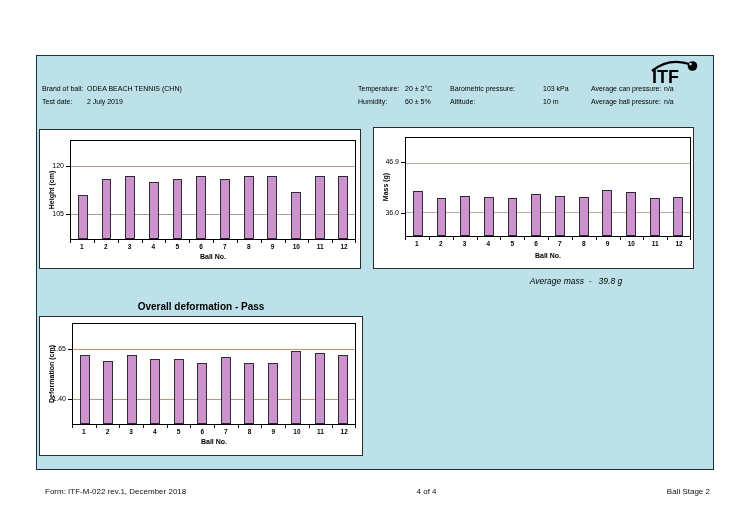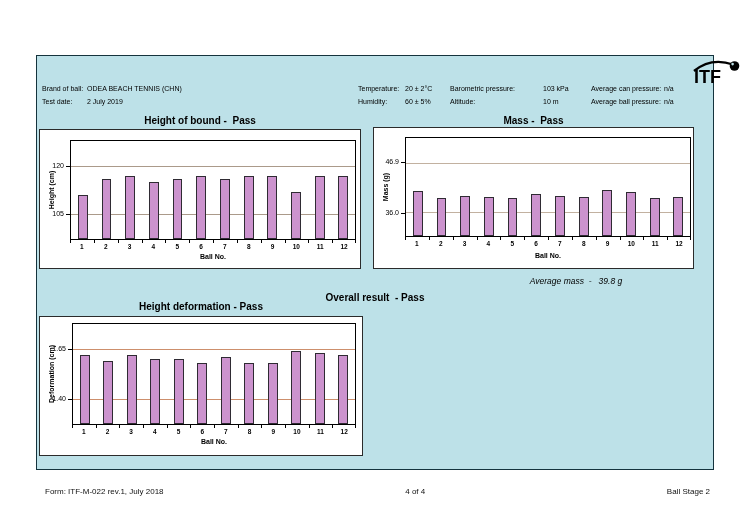--- a/index.html
+++ b/index.html
@@ -8,21 +8,21 @@
     font-family:"Liberation Sans", sans-serif;color:#000;overflow:hidden;
   }
   .panel{
     position:absolute;left:36px;top:55px;width:678px;height:415px;
     background:#bde1e8;border:1.5px solid #15333d;box-sizing:border-box;
   }
   .page-title{
     position:absolute;left:7px;top:7px;font-size:15.5px;font-weight:bold;
     white-space:pre;letter-spacing:.2px;
   }
-  .logo{position:absolute;left:654px;top:2px;width:52px;height:28px;}
+  .logo{position:absolute;left:612px;top:2px;width:52px;height:28px;}
   .info-group{position:absolute;top:26px;font-size:7px;line-height:13px;}
   .irow{display:flex;}
   .ilbl{display:inline-block;flex:none;}
   #ig1{left:5px;}  #ig1 .ilbl{width:45px;}
   #ig2{left:321px;}#ig2 .ilbl{width:47px;}
   #ig3{left:413px;}#ig3 .ilbl{width:93px;}
   #ig4{left:554px;}#ig4 .ilbl{width:73px;}
 
   .chart-title{position:absolute;font-size:10px;font-weight:bold;text-align:center;white-space:pre;}
   #ct1{left:2px;top:59px;width:322px;}
@@ -120,21 +120,20 @@
     <div class="irow">
       <span class="ilbl">Average can pressure:</span>
       <span class="ival">n/a</span>
     </div>
     <div class="irow">
       <span class="ilbl">Average ball pressure:</span>
       <span class="ival">n/a</span>
     </div>
   </div>
 
-  <div class="chart-title" id="ct1">Height of bound -  Pass</div>
   <div class="chart-box" id="cb1">
     <div class="y-axis-title" style="left:11px;top:60px;">Height (cm)</div>
     <div class="plot" id="p0">
         <div class="limit-line" style="top: 74.1935%; background: rgb(171, 154, 138);"></div>
         <div class="limit-line" style="top: 25.8065%; background: rgb(171, 154, 138);"></div>
         <div class="bars">
           <div class="slot">
             <div class="bar" style="height: 45.1613%; background: rgb(204, 147, 206); border-color: rgb(47, 43, 51);"></div>
           </div>
           <div class="slot">
@@ -201,21 +200,20 @@
         <span>11</span>
         <span>12</span>
       </div>
     <div class="x-axis-title" id="xa0">Ball No.</div>
   <div class="y-tick-label" style="top: 80.1935px; left: 0px; width: 24px;">105</div>
       <div class="y-tick" style="top: 84.1935px; left: 26px;"></div>
       <div class="y-tick-label" style="top: 31.8065px; left: 0px; width: 24px;">120</div>
       <div class="y-tick" style="top: 35.8065px; left: 26px;"></div>
     </div>
 
-  <div class="chart-title" id="ct2">Mass -  Pass</div>
   <div class="chart-box" id="cb2">
     <div class="y-axis-title" style="left:11px;top:59px;">Mass (g)</div>
     <div class="plot" id="p1">
         <div class="limit-line" style="top: 75.814%; background: rgb(194, 177, 160);"></div>
         <div class="limit-line" style="top: 25.1163%; background: rgb(194, 177, 160);"></div>
         <div class="bars">
           <div class="slot">
             <div class="bar" style="height: 46.0465%; background: rgb(204, 147, 206); border-color: rgb(47, 43, 51);"></div>
           </div>
           <div class="slot">
@@ -283,23 +281,22 @@
         <span>12</span>
       </div>
     <div class="x-axis-title" id="xa1">Ball No.</div>
   <div class="y-tick-label" style="top: 80.814px; left: 0px; width: 25px;">36.0</div>
       <div class="y-tick" style="top: 84.814px; left: 27px;"></div>
       <div class="y-tick-label" style="top: 30.1163px; left: 0px; width: 25px;">46.9</div>
       <div class="y-tick" style="top: 34.1163px; left: 27px;"></div>
     </div>
   <div class="caption" id="cap1">Average mass  -   39.8 g</div>
 
-  <div class="overall">Overall result  - Pass</div>
-
-  <div class="chart-title" id="ct3">Height deformation - Pass</div>
+
+  <div class="chart-title" id="ct3">Overall deformation - Pass</div>
   <div class="chart-box" id="cb3">
     <div class="y-axis-title" style="left:11px;top:57px;">Deformation (cm)</div>
     <div class="plot" id="p2">
         <div class="limit-line" style="top: 74.5098%; background: rgb(205, 143, 108);"></div>
         <div class="limit-line" style="top: 25.4902%; background: rgb(205, 143, 108);"></div>
         <div class="bars">
           <div class="slot">
             <div class="bar" style="height: 68.6275%; background: rgb(204, 147, 206); border-color: rgb(47, 43, 51);"></div>
           </div>
           <div class="slot">
@@ -369,16 +366,16 @@
     <div class="x-axis-title" id="xa2">Ball No.</div>
   <div class="y-tick-label" style="top: 78px; left: 0px; width: 26px;">1.40</div>
       <div class="y-tick" style="top: 82px; left: 28px;"></div>
       <div class="y-tick-label" style="top: 28px; left: 0px; width: 26px;">1.65</div>
       <div class="y-tick" style="top: 32px; left: 28px;"></div>
     </div>
 
 </div>
 
 <div class="footer">
-  <span>Form: ITF-M-022 rev.1, July 2018</span>
+  <span>Form: ITF-M-022 rev.1, December 2018</span>
   <span>4 of 4</span>
   <span>Ball Stage 2</span>
 </div>
 
 </body></html>

